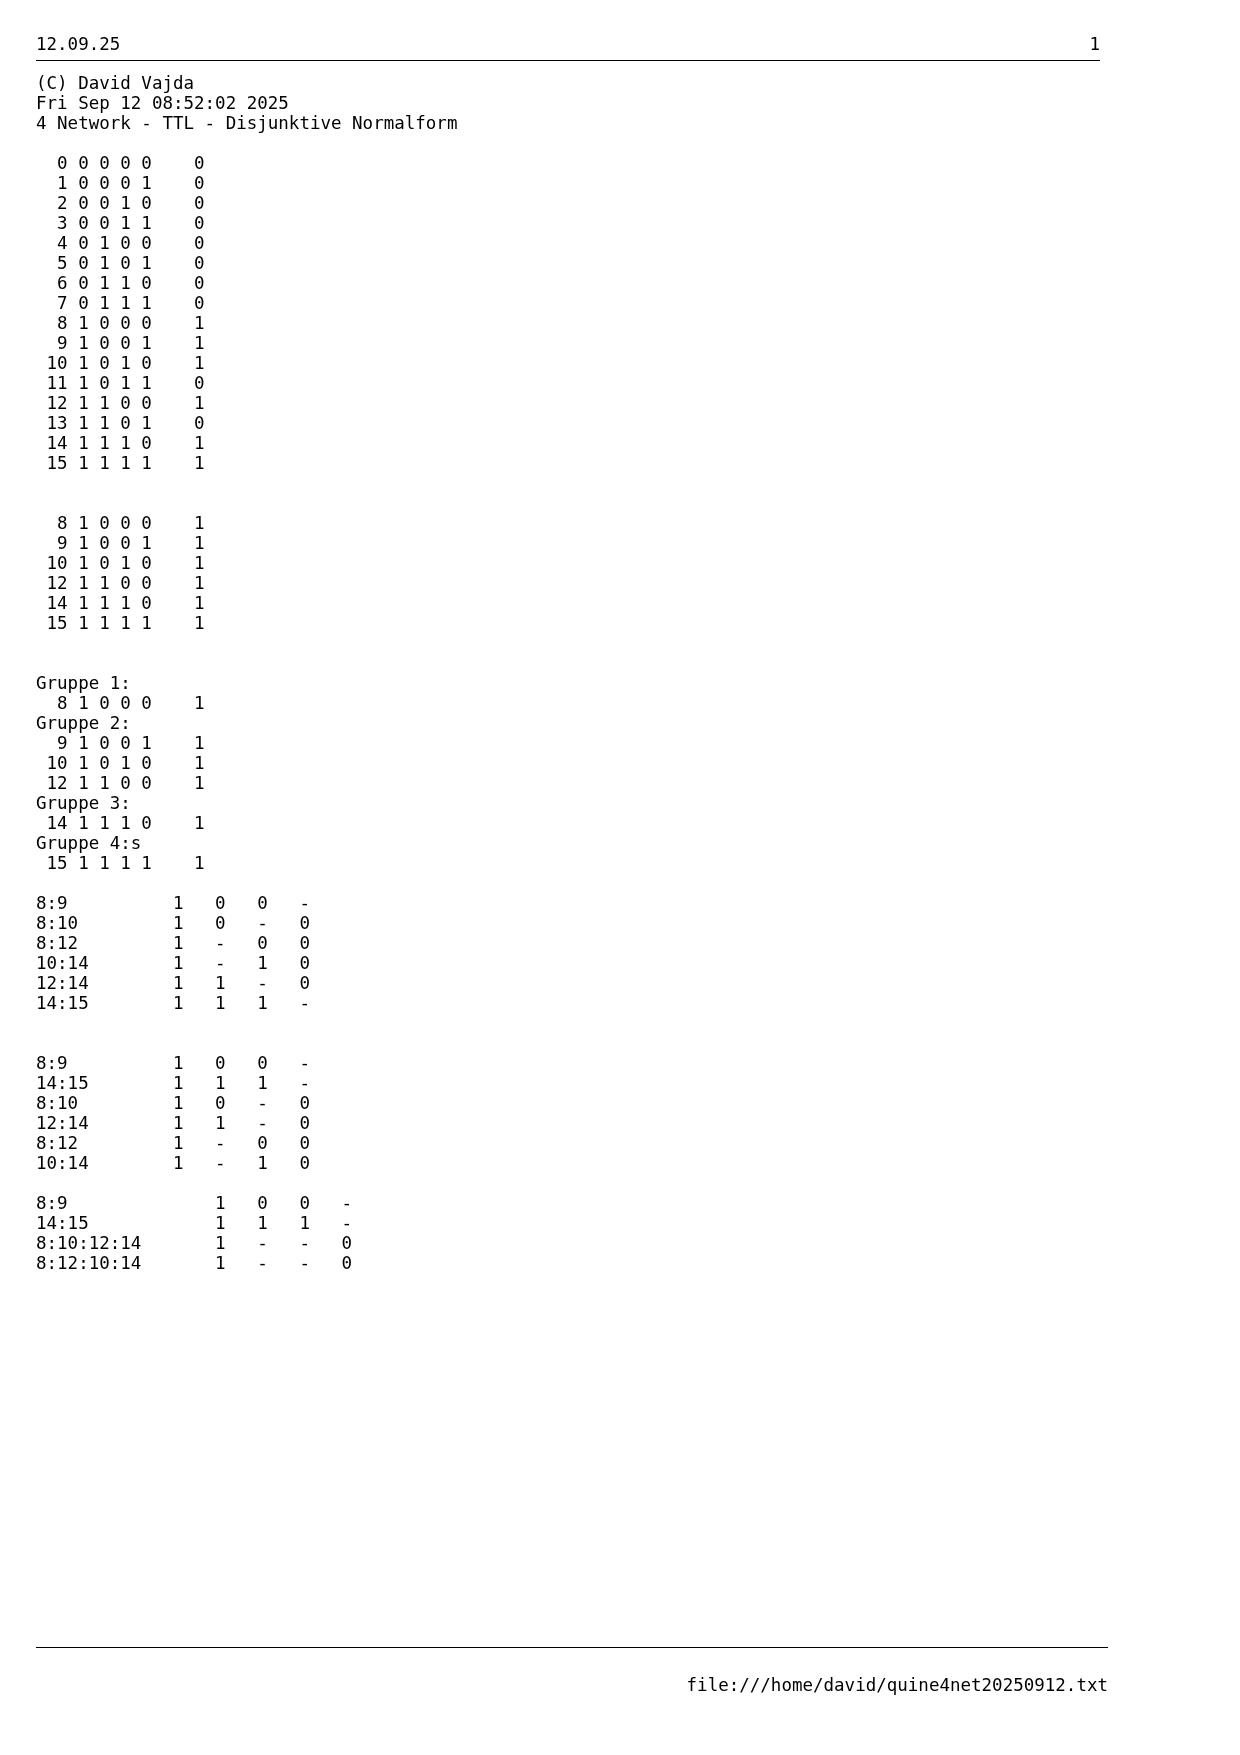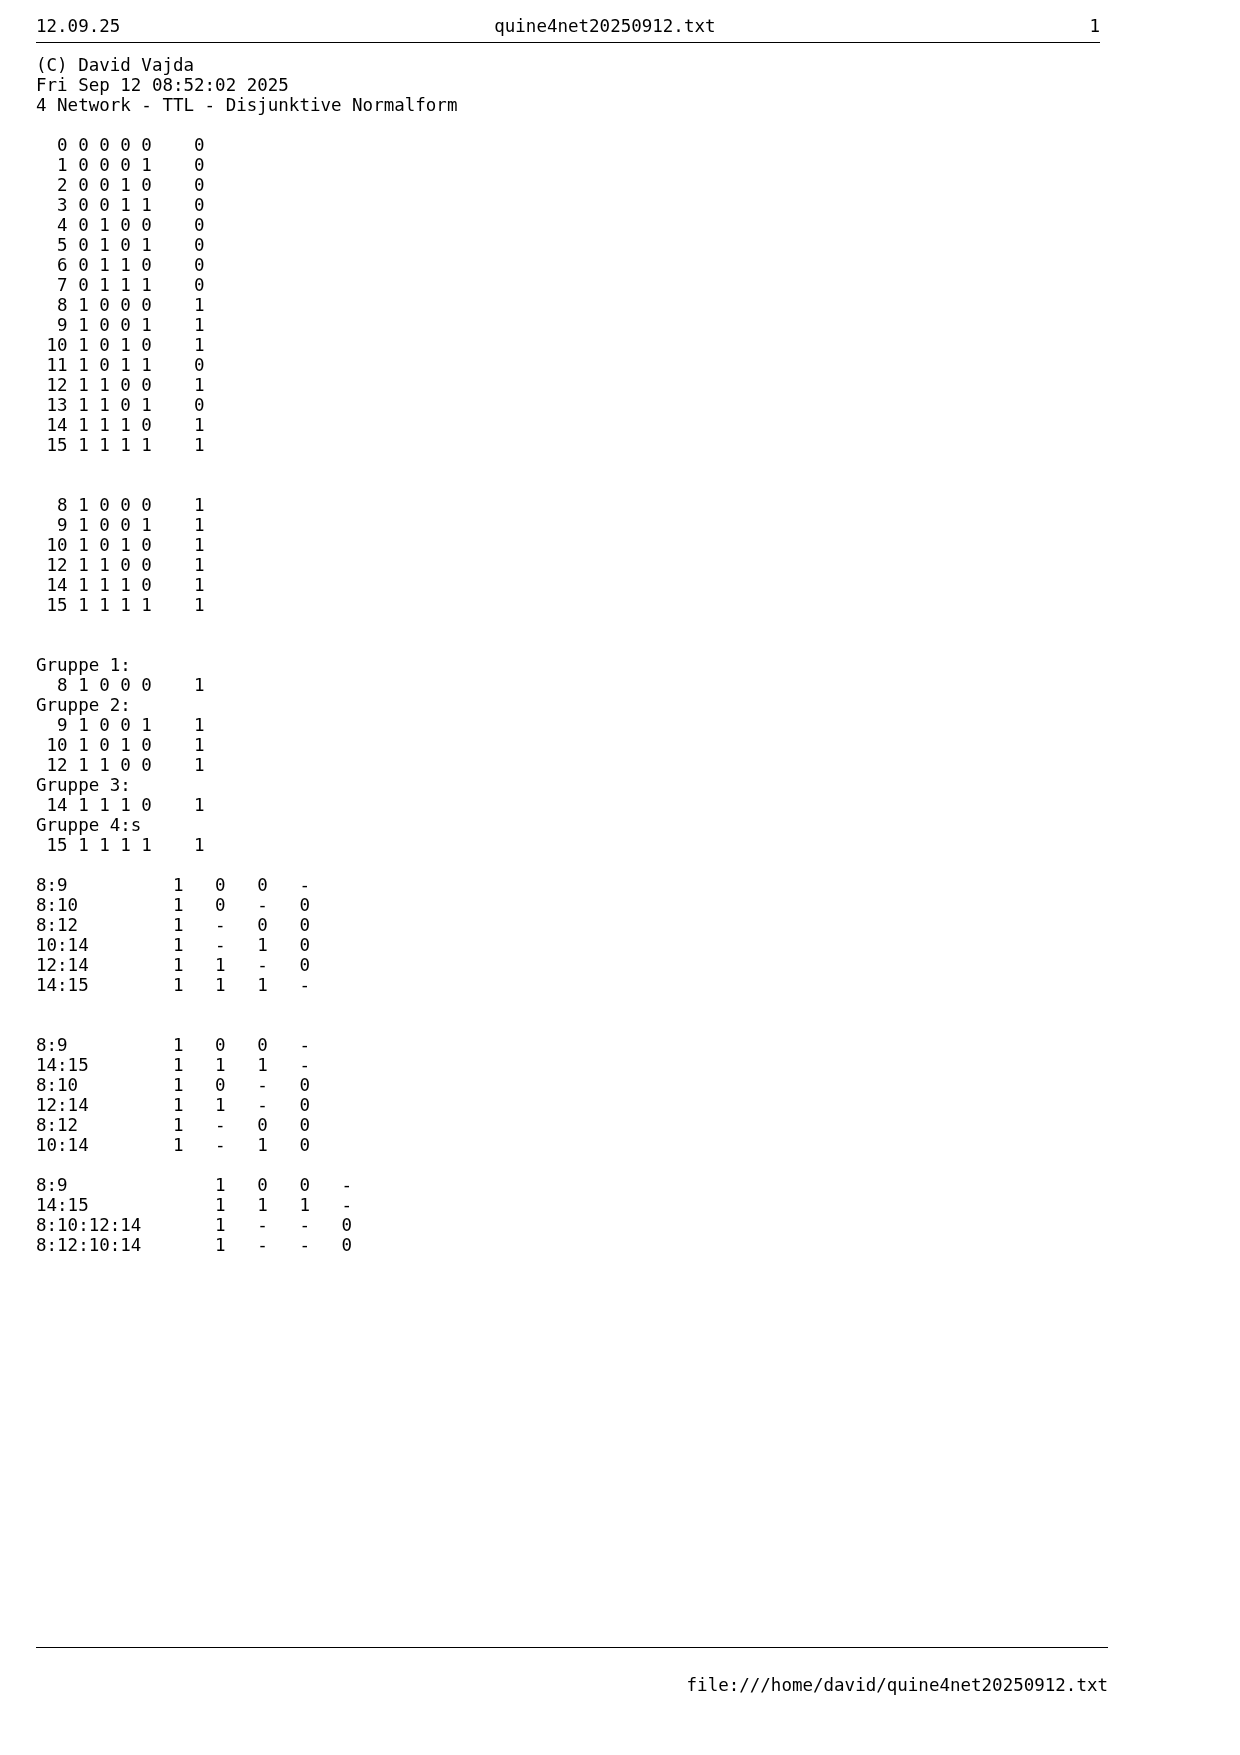--- a/index.html
+++ b/index.html
@@ -11,21 +11,21 @@
     width: 1240px;
     height: 1755px;
     font-family: "DejaVu Sans Mono", monospace;
     color: #000000;
   }
   .page {
     position: relative;
     width: 1136px;
     height: 1755px;
     box-sizing: border-box;
-    padding: 16px 36px 0 36px;
+    padding: 34px 36px 0 36px;
   }
   .header {
     display: flex;
     align-items: flex-end;
     justify-content: space-between;
     font-size: 17.5px;
     line-height: 20px;
     letter-spacing: 0px;
     border-bottom: 1.3px solid #000;
     padding-bottom: 6px;
@@ -63,21 +63,20 @@
     white-space: pre;
   }
 </style>
 </head>
 <body>
 
 <div class="page">
 
   <div class="header">
     <span class="h-left">12.09.25</span>
-    <span class="h-center">quine4net20250912.txt</span>
     <span class="h-right">1</span>
   </div>
 
   <pre class="body-text">(C) David Vajda
 Fri Sep 12 08:52:02 2025
 4 Network - TTL - Disjunktive Normalform
 
   0 0 0 0 0    0
   1 0 0 0 1    0
   2 0 0 1 0    0

